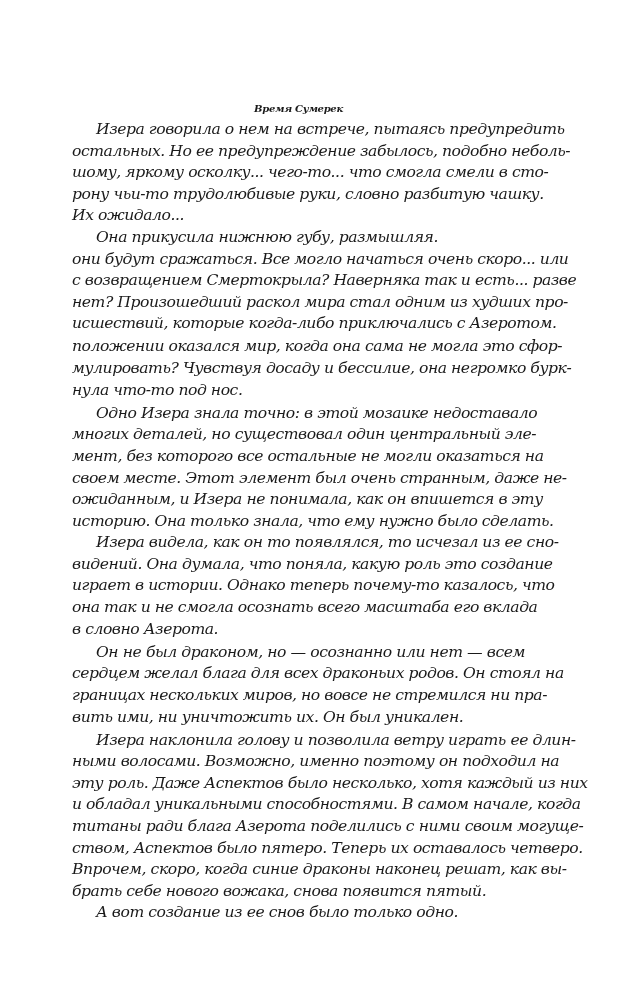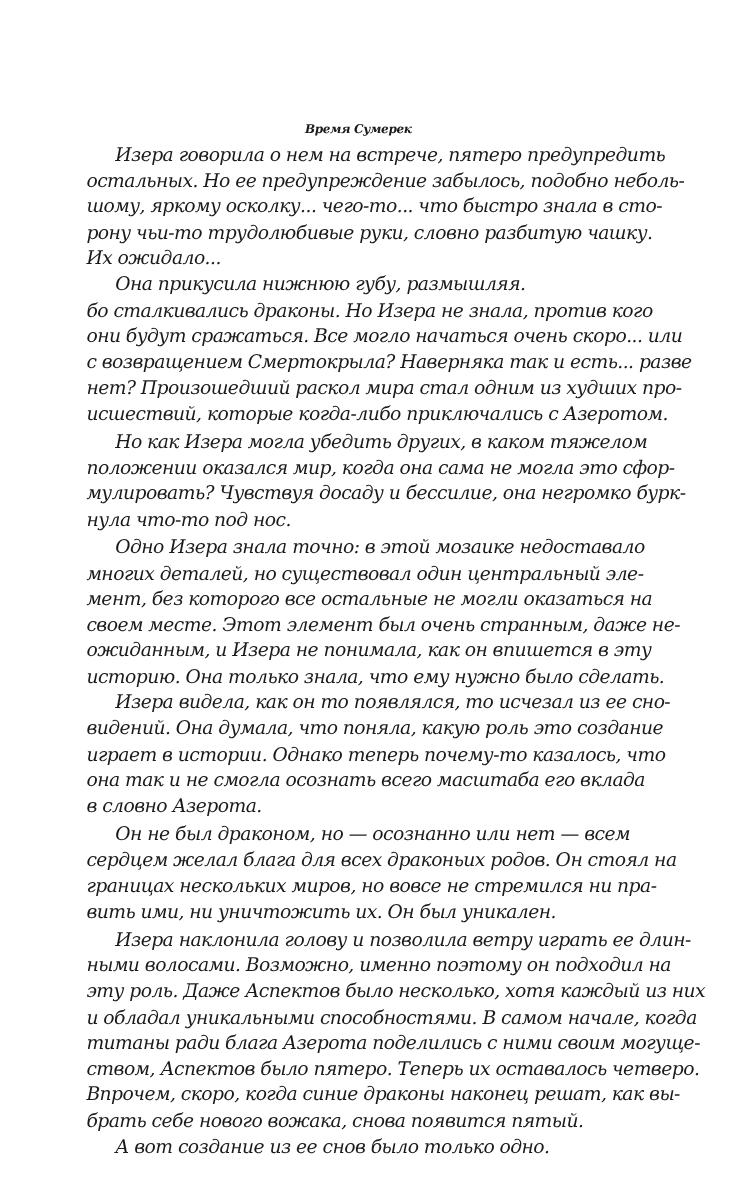--- a/index.html
+++ b/index.html
@@ -24,41 +24,39 @@
     .line.last { text-align-last: left; }
     .para.spaced { margin-top: 1.5px; }
   </style>
 </head>
 <body>
 
 <div class="page">
   <div class="title">Время Сумерек</div>
 
   <div class="para">
-    <span class="line first">Изера говорила о нем на встрече, пятеро предупредить</span>
+    <span class="line first">Изера говорила о нем на встрече, пытаясь предупредить</span>
     <span class="line">остальных. Но ее предупреждение забылось, подобно неболь-</span>
-    <span class="line">шому, яркому осколку... чего-то... что быстро знала в сто-</span>
+    <span class="line">шому, яркому осколку... чего-то... что смогла смели в сто-</span>
     <span class="line">рону чьи-то трудолюбивые руки, словно разбитую чашку.</span>
     <span class="line last">Их ожидало...</span>
   </div>
 
   <div class="para">
     <span class="line first last">Она прикусила нижнюю губу, размышляя.</span>
   </div>
 
   <div class="para">
-    <span class="line">бо сталкивались драконы. Но Изера не знала, против кого</span>
     <span class="line">они будут сражаться. Все могло начаться очень скоро... или</span>
     <span class="line">с возвращением Смертокрыла? Наверняка так и есть... разве</span>
     <span class="line">нет? Произошедший раскол мира стал одним из худших про-</span>
     <span class="line last">исшествий, которые когда-либо приключались с Азеротом.</span>
   </div>
 
   <div class="para spaced">
-    <span class="line first">Но как Изера могла убедить других, в каком тяжелом</span>
     <span class="line">положении оказался мир, когда она сама не могла это сфор-</span>
     <span class="line">мулировать? Чувствуя досаду и бессилие, она негромко бурк-</span>
     <span class="line last">нула что-то под нос.</span>
   </div>
 
   <div class="para spaced">
     <span class="line first">Одно Изера знала точно: в этой мозаике недоставало</span>
     <span class="line">многих деталей, но существовал один центральный эле-</span>
     <span class="line">мент, без которого все остальные не могли оказаться на</span>
     <span class="line">своем месте. Этот элемент был очень странным, даже не-</span>

